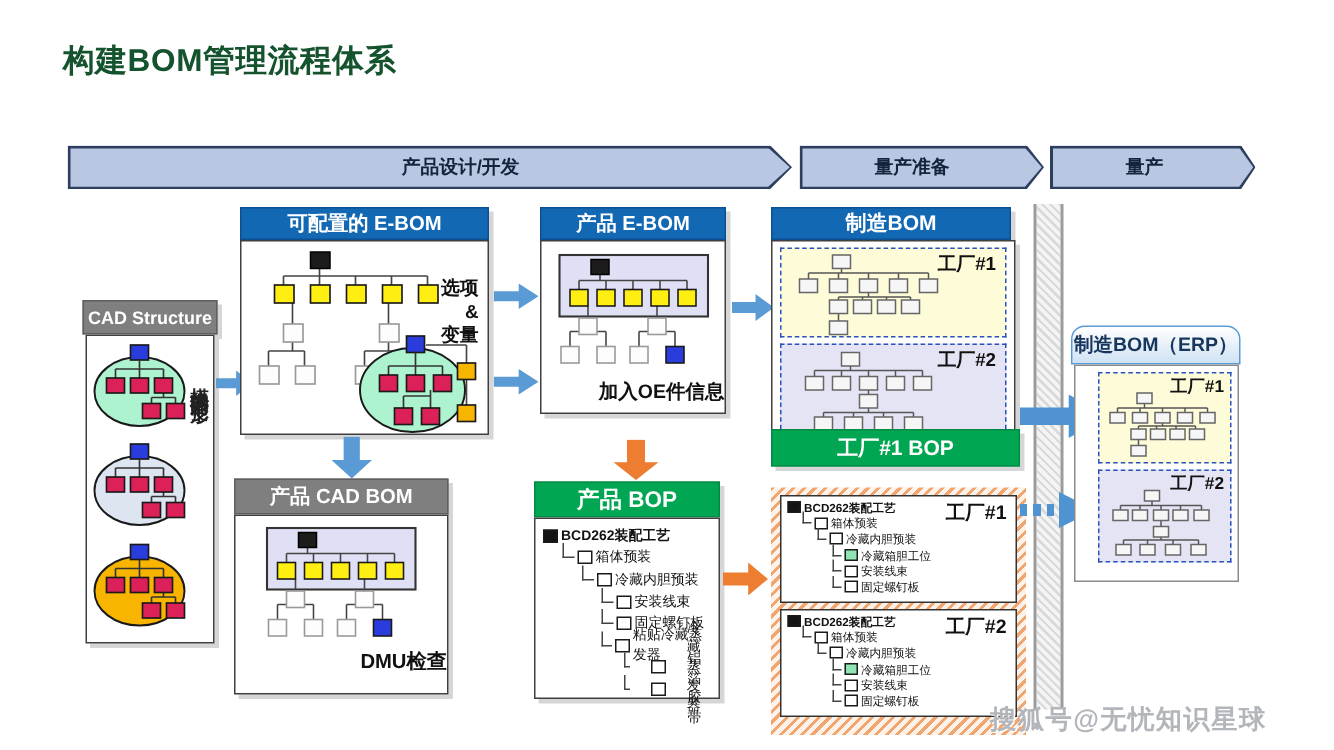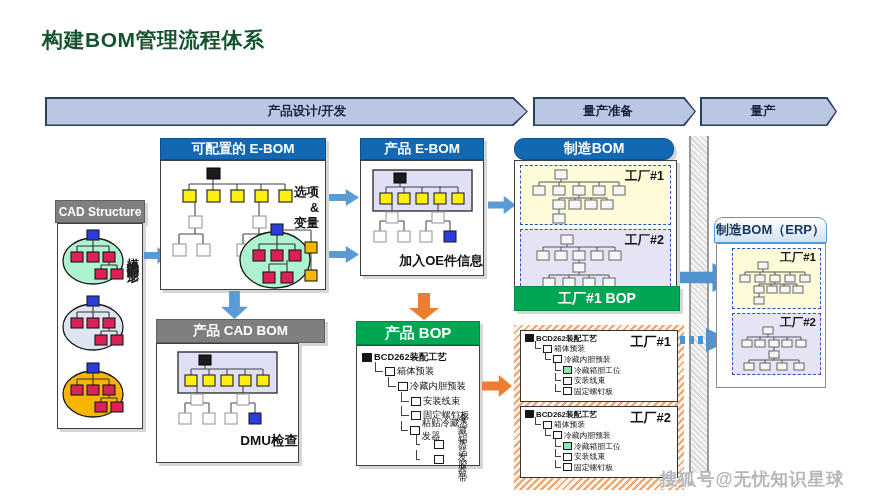--- a/index.html
+++ b/index.html
@@ -167,21 +167,21 @@
       <rect x="140" y="106" width="12" height="11" fill="#f8b500" stroke="#1a1a1a" stroke-width="1.1"></rect>
     </svg>
     <div class="note" style="position:absolute;right:6px;top:24px;width:36px;">选项
 &amp;
 变量</div>
   </div>
   <div class="ar-right blue" style="left:329px;top:189px;width:30px;height:17px;"></div>
   <div class="ar-right blue" style="left:329px;top:246px;width:30px;height:17px;"></div>
   <div class="ar-down blue" style="left:221px;top:291px;width:27px;height:28px;"></div>
 
-  <div class="hdr hdr-gray" style="left:156px;top:319px;width:169px;height:24px;font-size:13.5px;">产品 CAD BOM</div>
+  <div class="hdr hdr-gray" style="left:156px;top:319px;width:143px;height:24px;font-size:13.5px;">产品 CAD BOM</div>
   <div class="panel" style="left:156px;top:343px;width:143px;height:120px;">
     <svg width="110" height="78" style="position:absolute;left:16px;top:7px;">
       <rect x="5" y="1" width="99" height="41" fill="#dfdff5" stroke="#333" stroke-width="1.4"></rect>
       <path d="M32 14 V18 M18 18 H90 M18 18 V24 M36 18 V24 M54 18 V24 M72 18 V24 M90 18 V24
                M24 35 V48 M70 35 V48 M24 48 V52 M70 48 V52
                M12 52 H36 M12 52 V62 M36 52 V62 M58 52 H82 M58 52 V62 M82 52 V62" stroke="#444" fill="none" stroke-width="1.05"></path>
       <rect x="26" y="4" width="12" height="10" fill="#1c1c1c" stroke="#000" stroke-width="1"></rect>
       <rect x="12" y="24" width="12" height="11" fill="#ffee11" stroke="#1a1a1a" stroke-width="1.05"></rect>
       <rect x="30" y="24" width="12" height="11" fill="#ffee11" stroke="#1a1a1a" stroke-width="1.05"></rect>
       <rect x="48" y="24" width="12" height="11" fill="#ffee11" stroke="#1a1a1a" stroke-width="1.05"></rect>
@@ -261,21 +261,21 @@
         </div>
       <div class="trow lv4">
           <span class="elb"></span>
           <span class="nbox"></span>
           <span style="margin-left:2px;">铝箔胶带</span>
         </div>
     </div>
   </div>
   <div class="ar-right orange" style="left:482px;top:375px;width:30px;height:22px;"></div>
 
-  <div class="hdr hdr-blue" style="left:514px;top:138px;width:160px;height:22px;font-size:14px;border-radius:10px;">制造BOM</div>
+  <div class="hdr hdr-blue" style="left:514px;top:138px;width:160px;height:22px;font-size:14px;">制造BOM</div>
   <div class="panel" style="left:514px;top:160px;width:163px;height:135px;">
     <div class="fsec fsec-yellow" style="left:5px;top:4px;width:151px;height:60px;">
       <div class="fac-label" style="font-size:12.5px;">工厂#1</div>
       <svg width="120" height="56" style="position:absolute;left:6px;top:2px;">
         <path d="M34 11 V14 M12 14 H92 M12 14 V18 M32 14 V18 M52 14 V18 M72 14 V18 M92 14 V18
                  M52 27 V30 M32 30 H80 M32 30 V32 M48 30 V32 M64 30 V32 M80 30 V32 M32 41 V46" stroke="#555" fill="none" stroke-width="1"></path>
         <rect x="28" y="2" width="12" height="9" fill="#f6f6f6" stroke="#666" stroke-width="1"></rect>
         <rect x="6" y="18" width="12" height="9" fill="#f6f6f6" stroke="#666" stroke-width="1"></rect>
         <rect x="26" y="18" width="12" height="9" fill="#f6f6f6" stroke="#666" stroke-width="1"></rect>
         <rect x="46" y="18" width="12" height="9" fill="#f6f6f6" stroke="#666" stroke-width="1"></rect>

